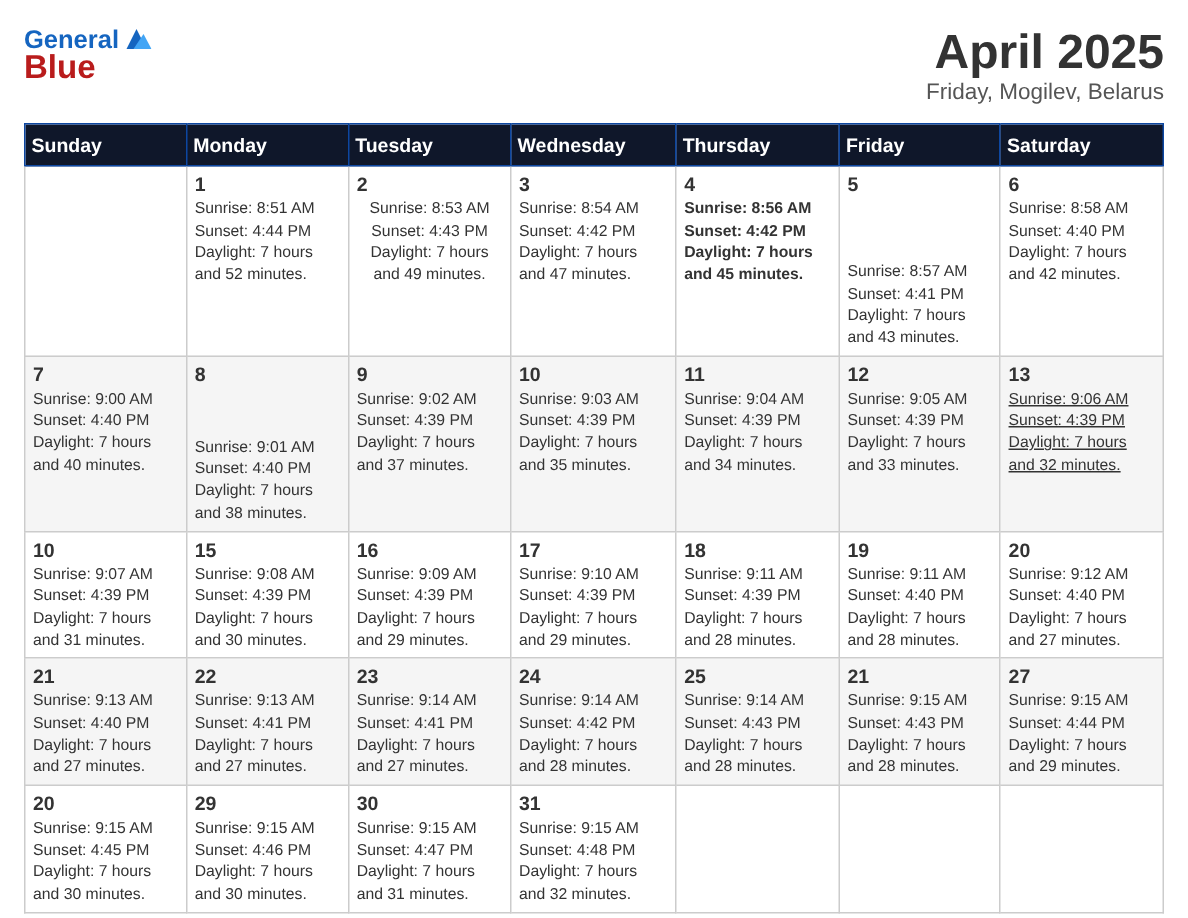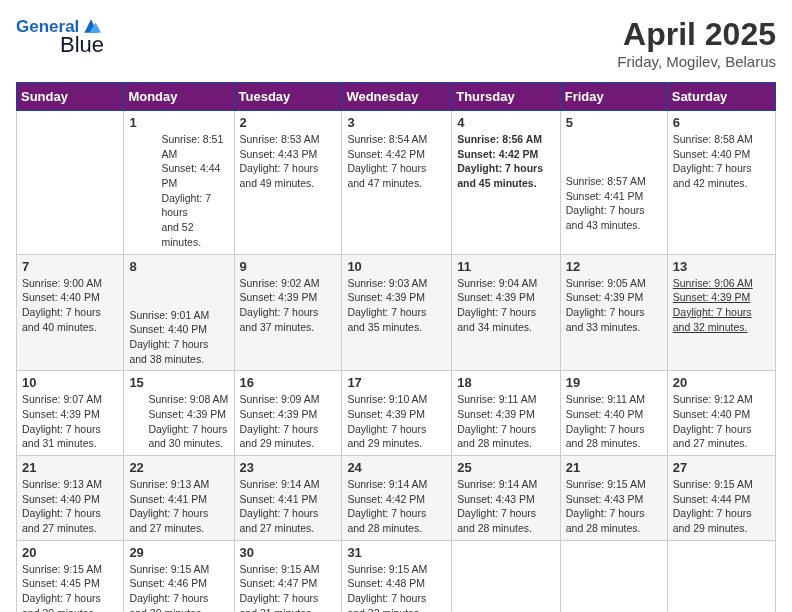--- a/index.html
+++ b/index.html
@@ -44,21 +44,21 @@
     }
     .subtitle {
       font-size: 15px;
       color: #555;
     }
     table {
       width: 100%;
       border-collapse: collapse;
     }
     thead tr th {
-      background-color: #701a75;
+      background-color: #0f172a;
       color: #fff;
       font-size: 13px;
       padding: 6px 4px;
       text-align: left;
       border: 1px solid #0d47a1;
     }
     tbody tr td {
       vertical-align: top;
       border: 1px solid #ccc;
       padding: 4px 5px;
@@ -95,21 +95,21 @@
     <div>
       <div style="display:flex;align-items:center;">
         <span class="logo-text">
           <span>General</span>
         </span>
         <svg class="logo-icon" viewBox="0 0 30 30">
           <polygon points="5,25 15,5 25,25" fill="#1565c0"></polygon>
           <polygon points="12,25 22,10 30,25" fill="#42a5f5"></polygon>
         </svg>
       </div>
-      <div style="font-size:22px;font-weight:normal;color:#0f172a;margin-top:-4px;margin-left:44px;">Blue</div>
+      <div style="font-size:22px;font-weight:bold;color:#b91c1c;margin-top:-4px;">Blue</div>
     </div>
   </div>
   <div class="title-block">
     <div class="month-title">April 2025</div>
     <div class="subtitle">Friday, Mogilev, Belarus</div>
   </div>
 </div>
 
 <table>
   <thead>
@@ -121,28 +121,28 @@
         <th>Thursday</th>
         <th>Friday</th>
         <th>Saturday</th>
       </tr>
   </thead>
   <tbody id="calendar-body">
   <tr>
         <td class="empty-cell"></td>
         <td>
           <span class="day-number">1</span>
-          <div class="day-info" style="white-space: pre-line; margin-left: 32px;">Sunrise: 8:51 AM
+          <div class="day-info" style="white-space: pre-line;">Sunrise: 8:51 AM
 Sunset: 4:44 PM
 Daylight: 7 hours
 and 52 minutes.</div>
         </td>
         <td>
           <span class="day-number">2</span>
-          <div class="day-info" style="white-space: pre-line;">Sunrise: 8:53 AM
+          <div class="day-info" style="white-space: pre-line; text-align: center;">Sunrise: 8:53 AM
 Sunset: 4:43 PM
 Daylight: 7 hours
 and 49 minutes.</div>
         </td>
         <td>
           <span class="day-number">3</span>
           <div class="day-info" style="white-space: pre-line;">Sunrise: 8:54 AM
 Sunset: 4:42 PM
 Daylight: 7 hours
 and 47 minutes.</div>
@@ -223,21 +223,21 @@
       <tr>
         <td>
           <span class="day-number">10</span>
           <div class="day-info" style="white-space: pre-line;">Sunrise: 9:07 AM
 Sunset: 4:39 PM
 Daylight: 7 hours
 and 31 minutes.</div>
         </td>
         <td>
           <span class="day-number">15</span>
-          <div class="day-info" style="white-space: pre-line; margin-left: 19px;">Sunrise: 9:08 AM
+          <div class="day-info" style="white-space: pre-line;">Sunrise: 9:08 AM
 Sunset: 4:39 PM
 Daylight: 7 hours
 and 30 minutes.</div>
         </td>
         <td>
           <span class="day-number">16</span>
           <div class="day-info" style="white-space: pre-line;">Sunrise: 9:09 AM
 Sunset: 4:39 PM
 Daylight: 7 hours
 and 29 minutes.</div>

